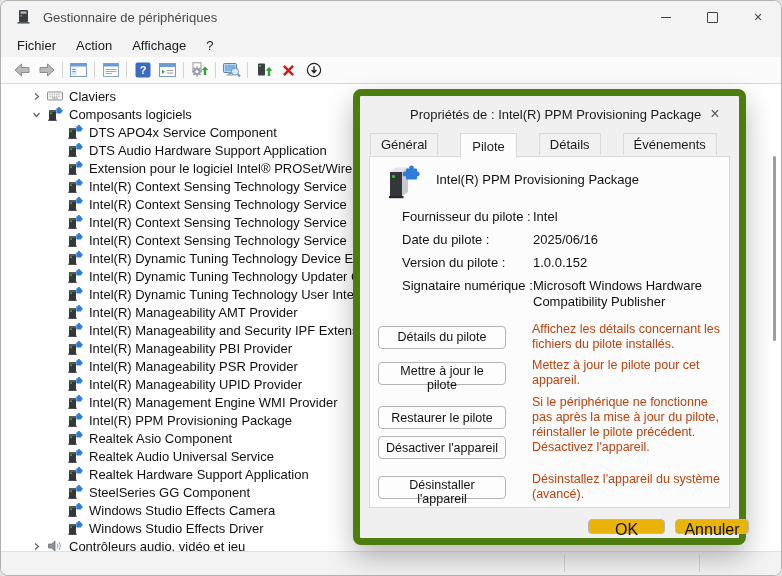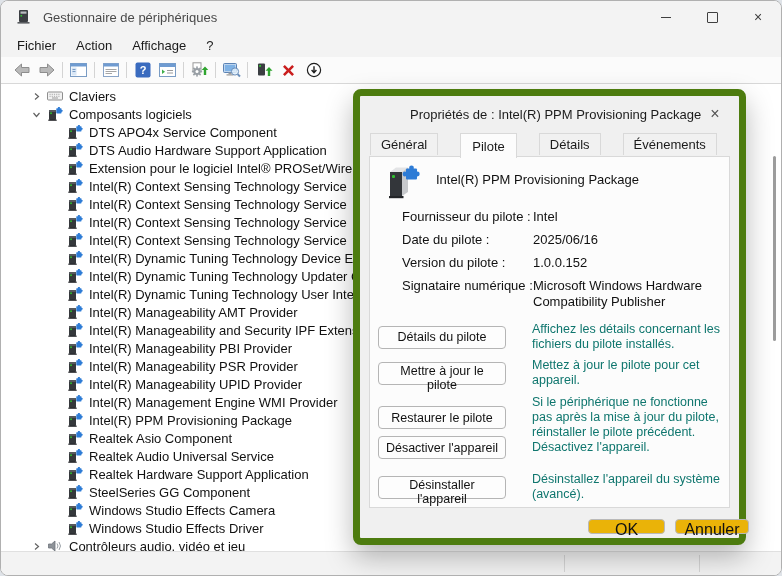--- a/index.html
+++ b/index.html
@@ -47,21 +47,21 @@
         background:#fcfcfc;border:1px solid #d9d9d9;z-index:1;}
   .dev-icon{position:absolute;left:12px;top:5px;display:flex;}
   .dev-name{position:absolute;left:66px;top:15px;font-size:13px;color:#111;}
   .fields{position:absolute;left:16px;top:52px;right:6px;}
   .frow{display:flex;margin-bottom:7px;font-size:13px;color:#111;line-height:16px;}
   .flabel{width:131px;flex:none;margin-left:16px;}
   .fvalue{width:242px;}
   .arow{position:absolute;left:8px;right:4px;display:flex;align-items:center;}
   .abtn{width:128px;height:23px;flex:none;background:#fdfdfd;border:1px solid #b5b5b5;border-radius:4px;
         font-size:12.5px;color:#111;font-family:inherit;cursor:default;}
-  .adesc{margin-left:26px;width:234px;font-size:12.5px;color:#0f766e;line-height:15px;}
+  .adesc{margin-left:26px;width:234px;font-size:12.5px;color:#c2410c;line-height:15px;}
   .btn{position:absolute;height:15px;background:#eab308;border:1px solid #b9b9b9;border-radius:4px;
        font-size:16px;color:#111;font-family:inherit;cursor:default;}
   .btn.ok{left:228px;top:423px;width:77px;}
   .btn.cancel{left:315px;top:423px;width:74px;}
 </style>
 </head>
 <body>
 
 <div class="win">
 

